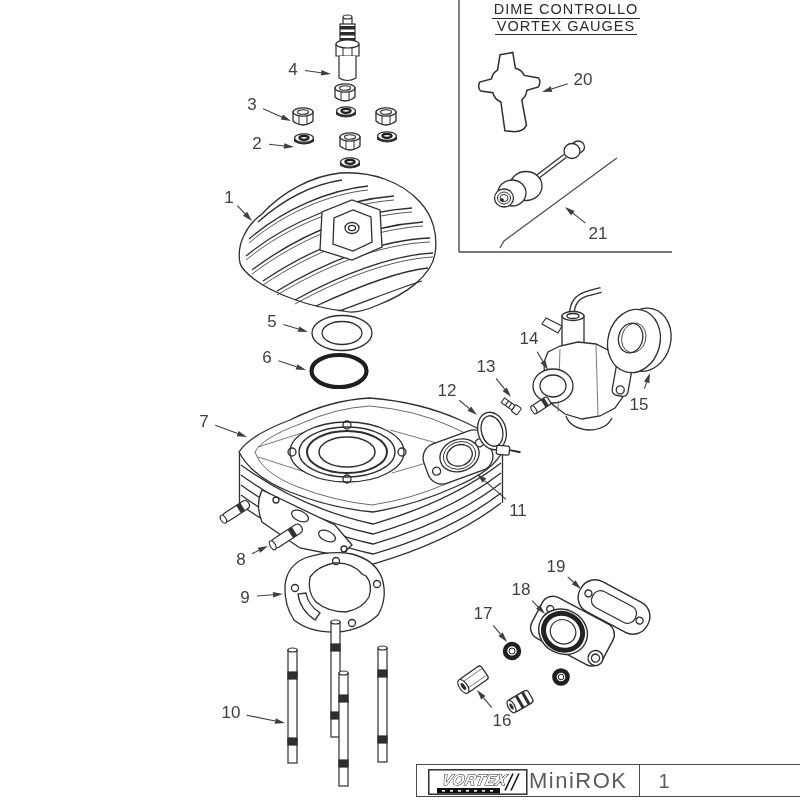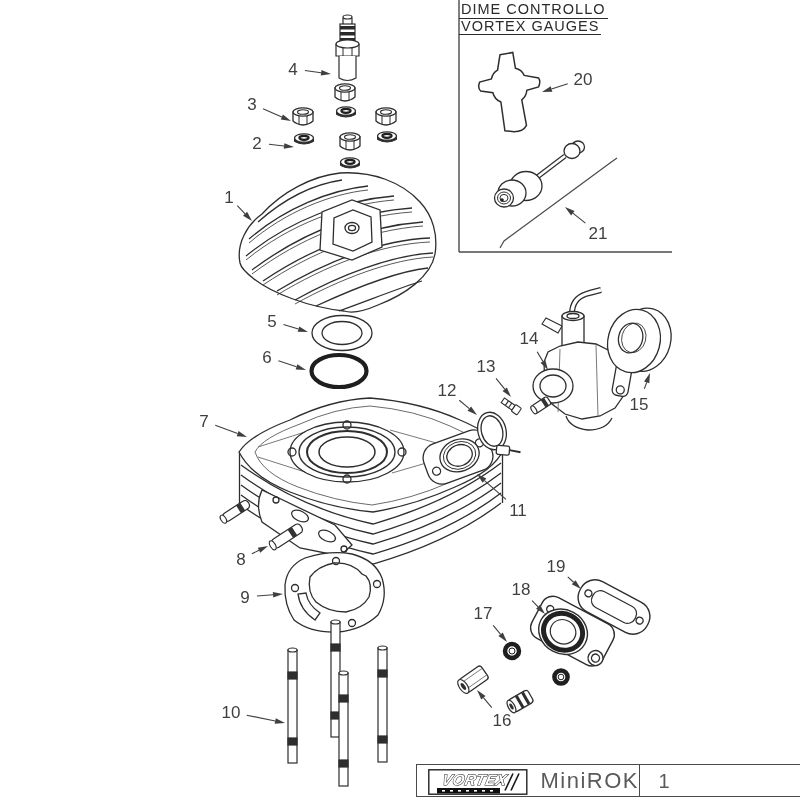--- a/index.html
+++ b/index.html
@@ -1,31 +1,31 @@
 <!DOCTYPE html>
 <html><head>
 <meta charset="utf-8">
 <style>
   html,body{margin:0;padding:0;background:#fff;}
   #stage{position:relative;width:800px;height:800px;background:#ffffff;overflow:hidden;
          font-family:"Liberation Sans",sans-serif;}
   #drawing{position:absolute;left:0;top:0;}
   .abs{position:absolute;}
   
-  #gauge-box-title{left:459px;top:2px;width:214px;color:#2b2b2b;
+  #gauge-box-title{left:459px;top:2px;width:214px;text-align:center;color:#2b2b2b;
      font-size:14.5px;letter-spacing:1px;line-height:15px;}
   #gauge-box-title span{display:inline-block;border-bottom:1.5px solid #2b2b2b;padding:0 2px 0.5px 2px;}
   
   #title-block{left:416px;top:764px;width:384px;height:33px;
      border-top:1.4px solid #4a4a4a;border-left:1.4px solid #4a4a4a;border-bottom:1.6px solid #4a4a4a;
      box-sizing:border-box;background:#fff;}
   #tb-divider{position:absolute;left:222px;top:0;width:1.3px;height:100%;background:#4a4a4a;}
   #tb-logo{position:absolute;left:11px;top:4px;width:100px;height:26px;}
   #tb-model{position:absolute;left:112px;top:2px;width:110px;height:28px;line-height:28px;
-     text-align:right;font-size:22px;color:#5a5a5a;letter-spacing:1.5px;}
+     text-align:left;font-size:22px;color:#5a5a5a;letter-spacing:1.5px;}
   #tb-page{position:absolute;left:224px;top:2px;width:46px;height:28px;line-height:28px;
      text-align:center;font-size:20px;color:#5a5a5a;}
   .callout-text{font-size:17px;fill:#3f3f3f;font-family:"Liberation Sans",sans-serif;}
 </style>
 </head>
 <body>
 
 <div id="stage">
 
 <svg id="drawing" width="800" height="800" viewBox="0 0 800 800">

